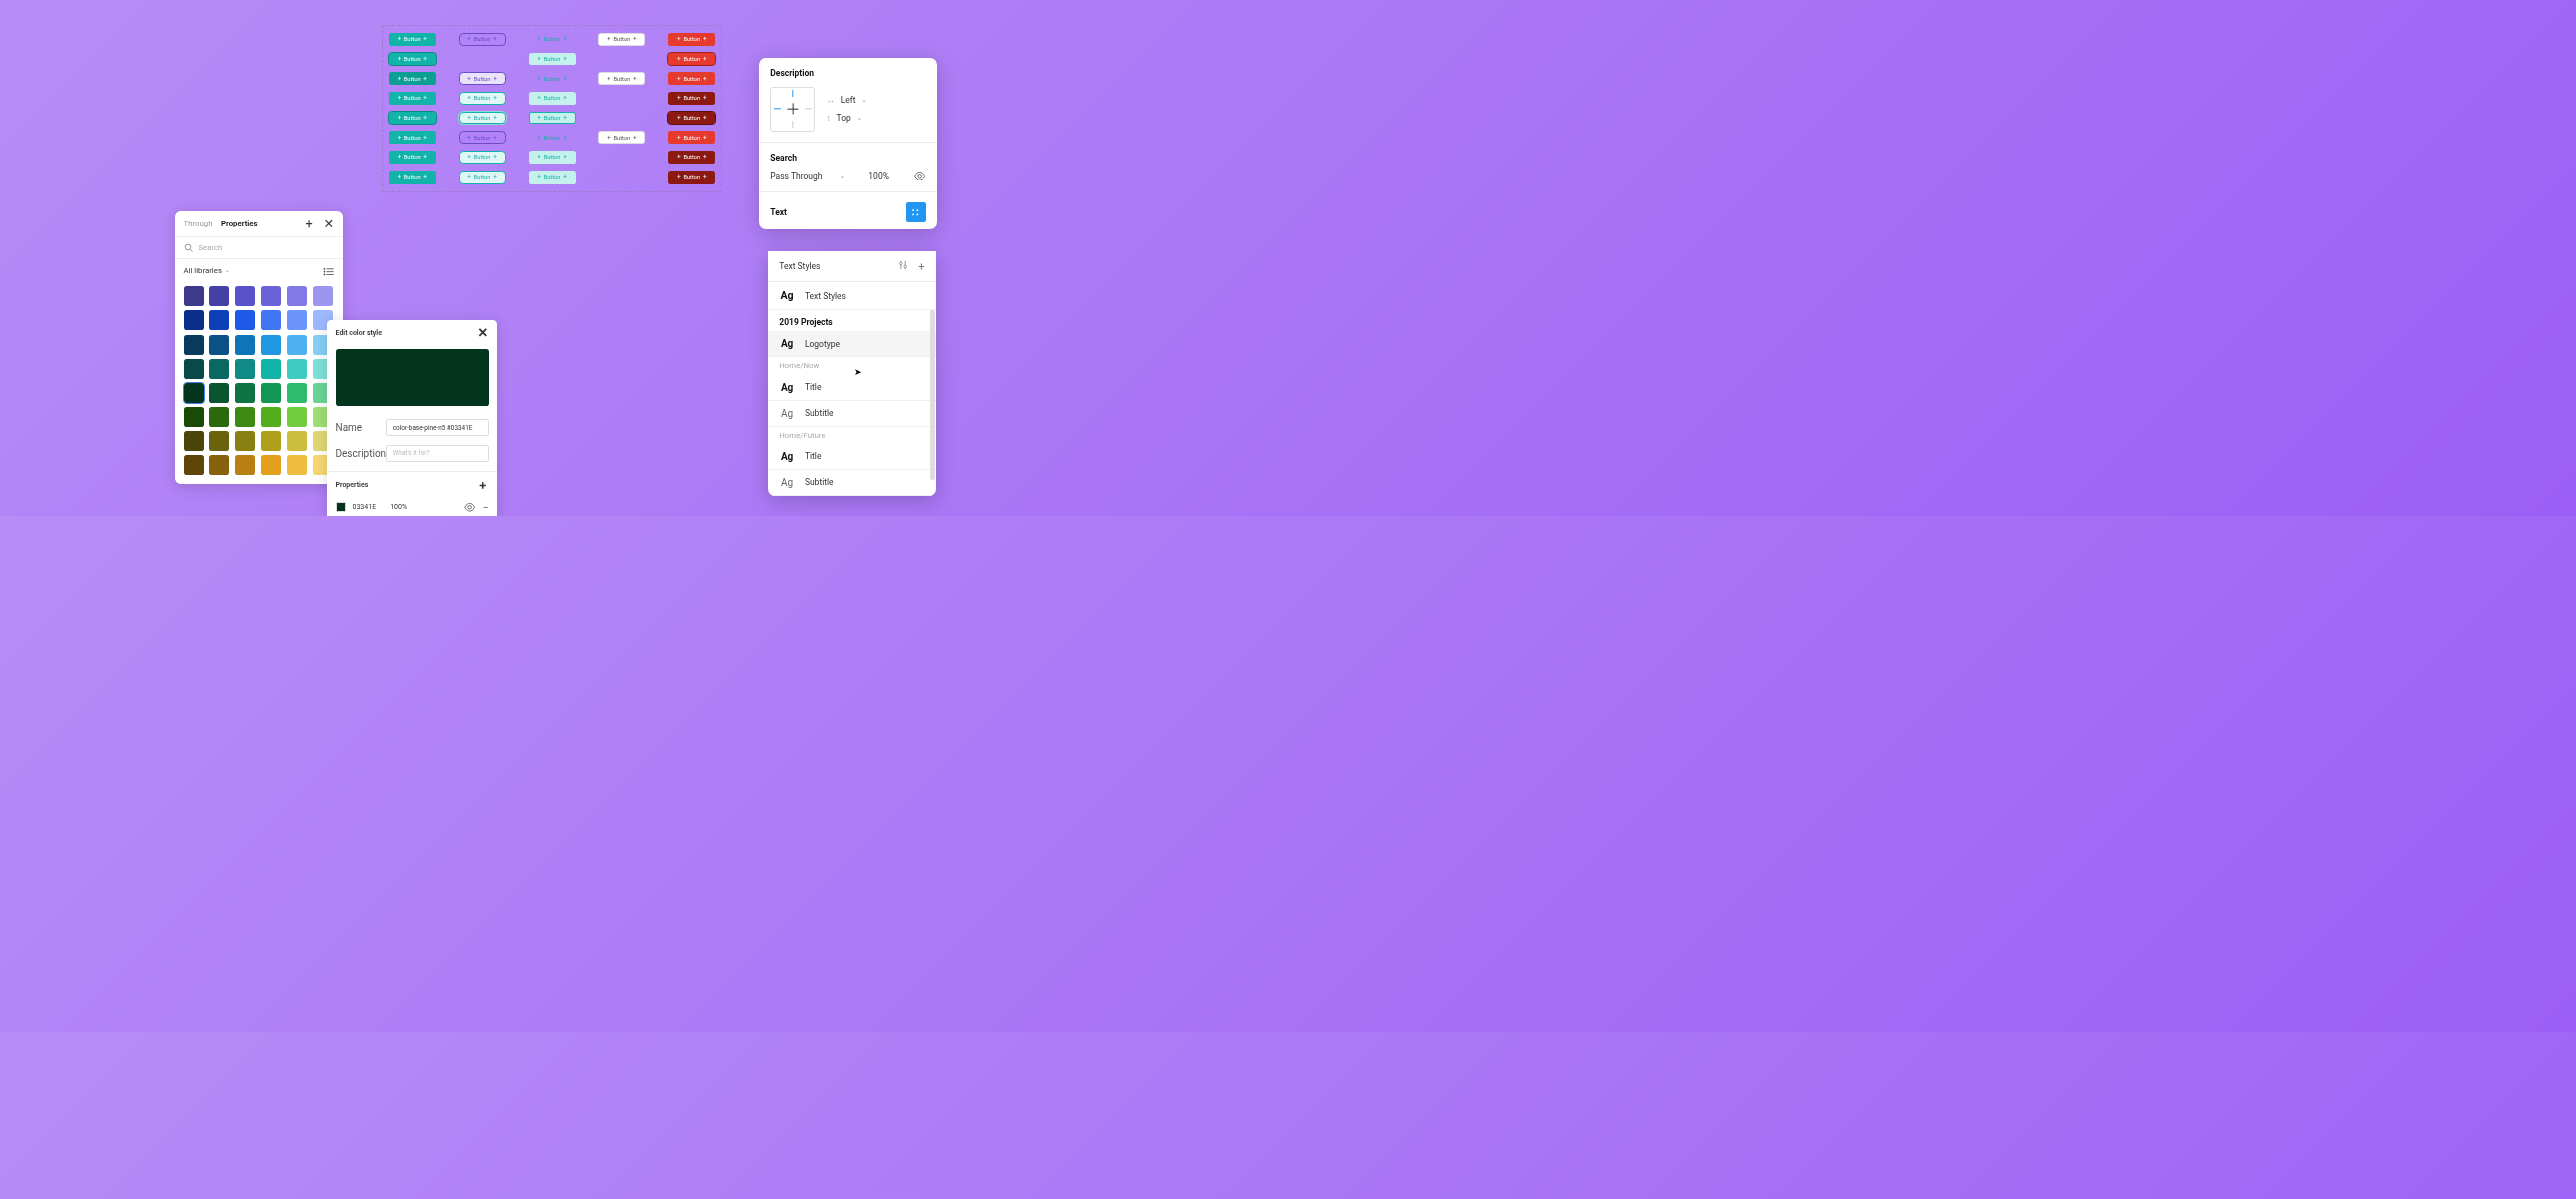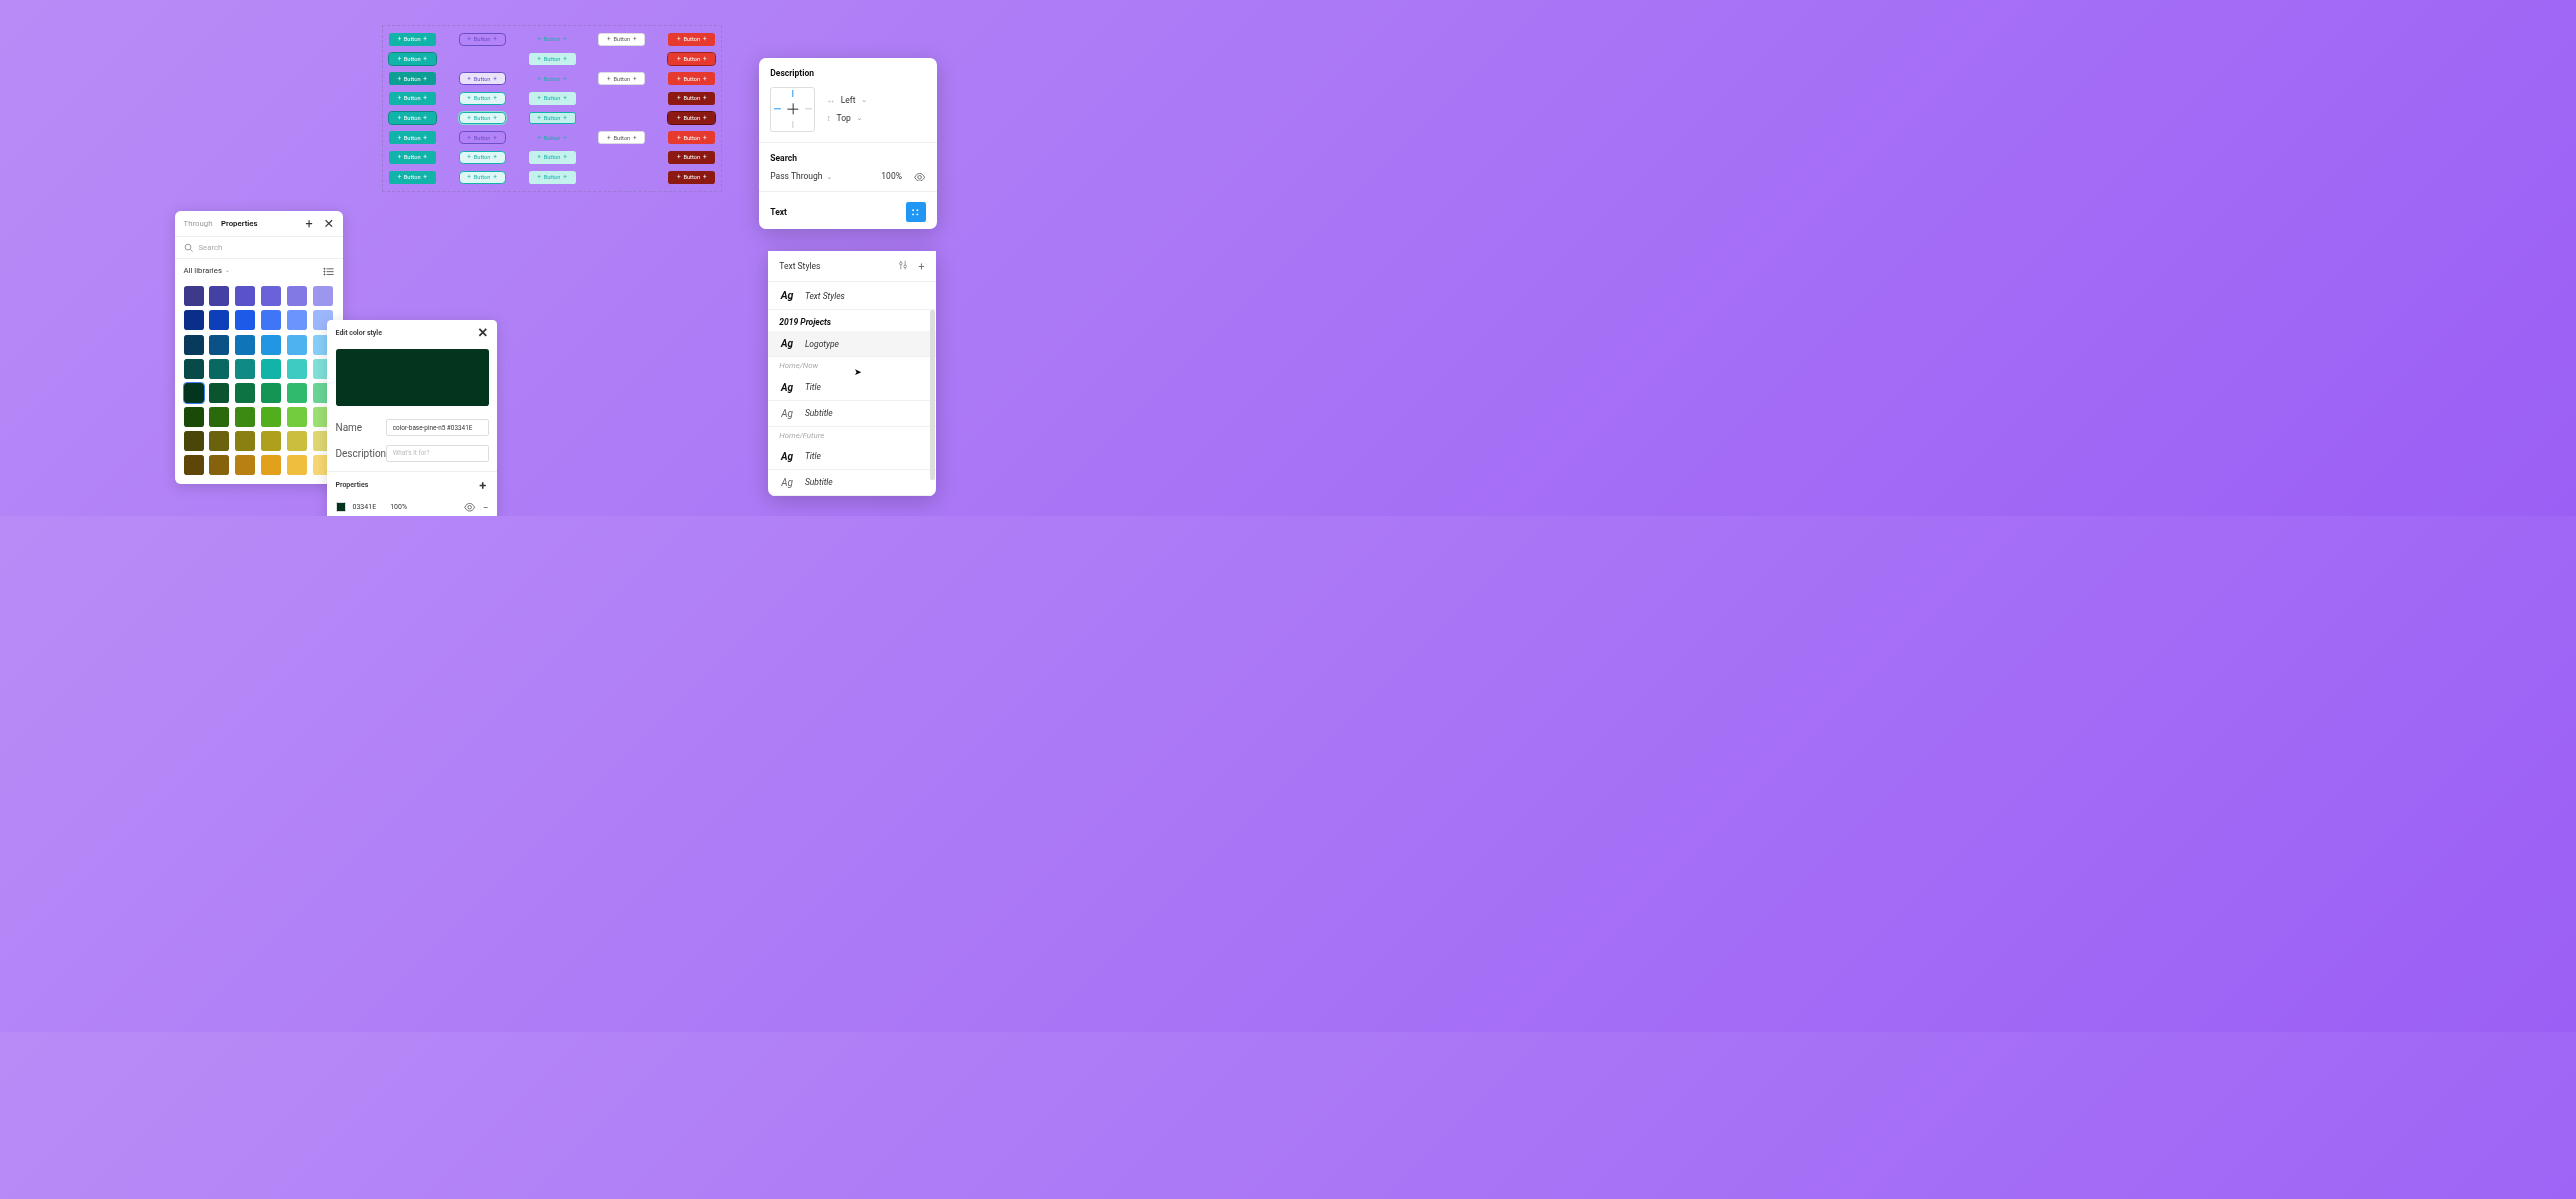--- a/index.html
+++ b/index.html
@@ -63,21 +63,21 @@
 .cp-box .tick.top { top: 2.8px; left: 50%; transform: translateX(-50%); width: 1.4px; height: 7px; background: #2196f3; }
 .cp-box .tick.bottom { bottom: 2.8px; left: 50%; transform: translateX(-50%); width: 1.4px; height: 7px; }
 .cp-box .tick.left { left: 2.8px; top: 50%; transform: translateY(-50%); height: 1.4px; width: 7px; background: #2196f3; }
 .cp-box .tick.right { right: 2.8px; top: 50%; transform: translateY(-50%); height: 1.4px; width: 7px; }
 .cp-box .center-h { position: absolute; left: 50%; top: 50%; transform: translate(-50%,-50%); width: 11.3px; height: 0.7px; background: #333; }
 .cp-box .center-v { position: absolute; left: 50%; top: 50%; transform: translate(-50%,-50%); width: 0.7px; height: 11.3px; background: #333; }
 .cp-selects { display: flex; flex-direction: column; gap: 8.5px; }
 .cp-select-row { display: flex; align-items: center; gap: 5.7px; font-size: 8.5px; color: #333; }
 .cp-select-row .chev { color: #999; font-size: 7px; }
 .cp-arrow-icon { color: #aaa; font-size: 8.5px; }
-.cp-layer-row { display: flex; align-items: flex-end; gap: 4px; font-size: 8.5px; color: #333; }
+.cp-layer-row { display: flex; align-items: center; gap: 17px; font-size: 8.5px; color: #333; }
 .cp-layer-row .chev { color: #999; font-size: 7px; }
 .cp-layer-row .opacity { margin-left: auto; margin-right: 8.5px; }
 .cp-eye { color: #555; }
 .cp-text-header { display: flex; align-items: center; justify-content: space-between; }
 .cp-text-header .dots-btn { width: 20px; height: 20px; background: #2196f3; border-radius: 2.1px; display: flex; align-items: center; justify-content: center; color: #fff; cursor: pointer; }
 
 
 .text-styles-panel { position: absolute; left: 768px; top: 251px; width: 168px; background: #fff; border-radius: 0 0 7px 7px; box-shadow: 0 4.2px 21px rgba(0,0,0,0.2); overflow: hidden; }
 .ts-header { display: flex; align-items: center; padding: 8.5px 11.3px; border-bottom: 0.7px solid #eee; }
 .ts-header-title { font-size: 8.5px; color: #333; }
@@ -472,21 +472,21 @@
     <div class="ts-header-actions">
       <svg class="slider-icon-svg" viewBox="0 0 14 14" fill="none" stroke="#888" stroke-width="1.2">
           <line x1="4" y1="1" x2="4" y2="13"></line>
           <line x1="10" y1="1" x2="10" y2="13"></line>
           <circle cx="4" cy="5" r="1.8" fill="#fff"></circle>
           <circle cx="10" cy="9" r="1.8" fill="#fff"></circle>
         </svg>
       <span style="font-size:11.3px;cursor:pointer;">+</span>
     </div>
   </div>
-  <div style="position:relative;font-style:italic;">
+  <div style="position:relative;">
     <div class="ts-item">
       <span class="ts-ag">Ag</span>
       <span class="ts-label">Text Styles</span>
     </div>
     <div class="ts-group">2019 Projects</div>
     <div id="ts-items">
         <div class="ts-item sub hover">
           <span class="ts-ag">Ag</span>
           <span class="ts-label">Logotype</span>
         </div>

